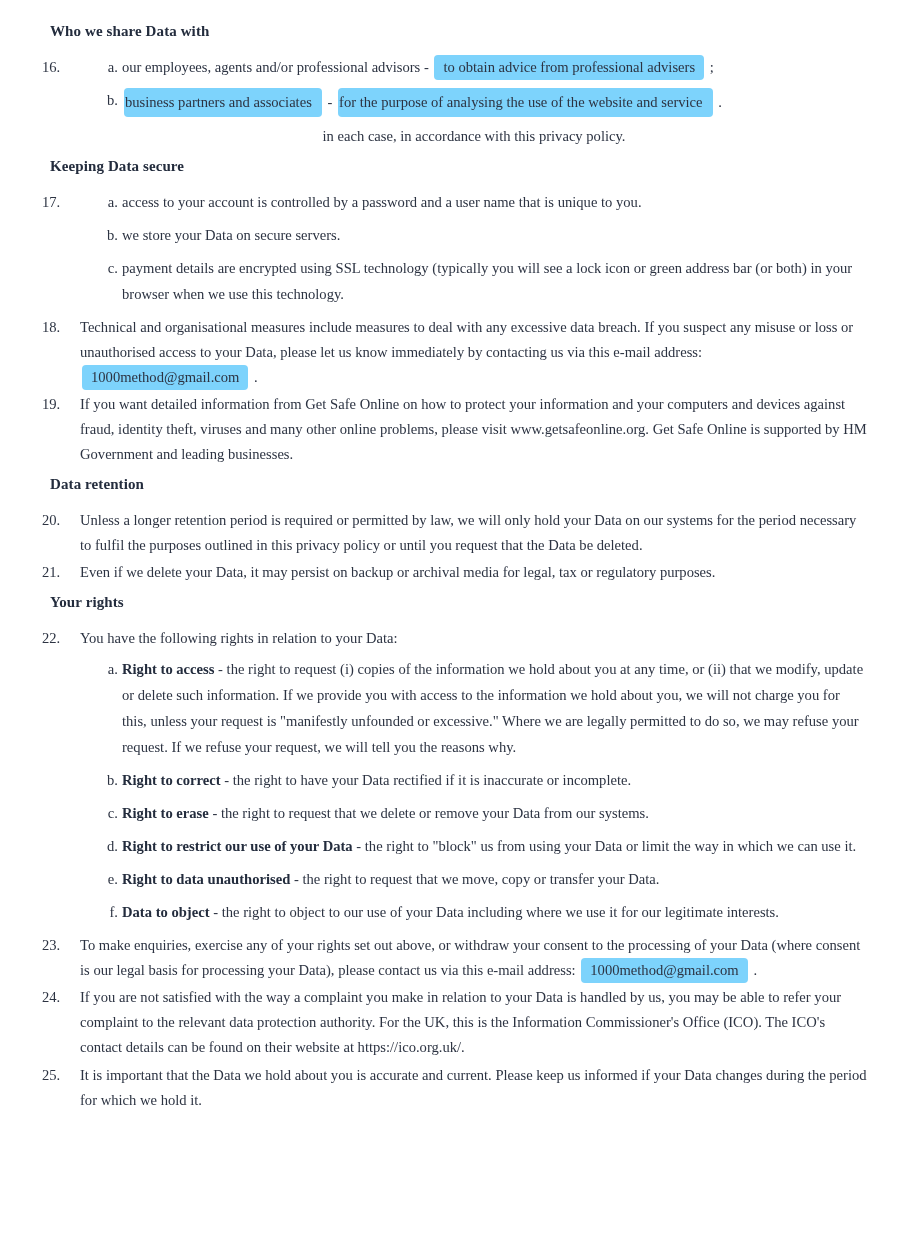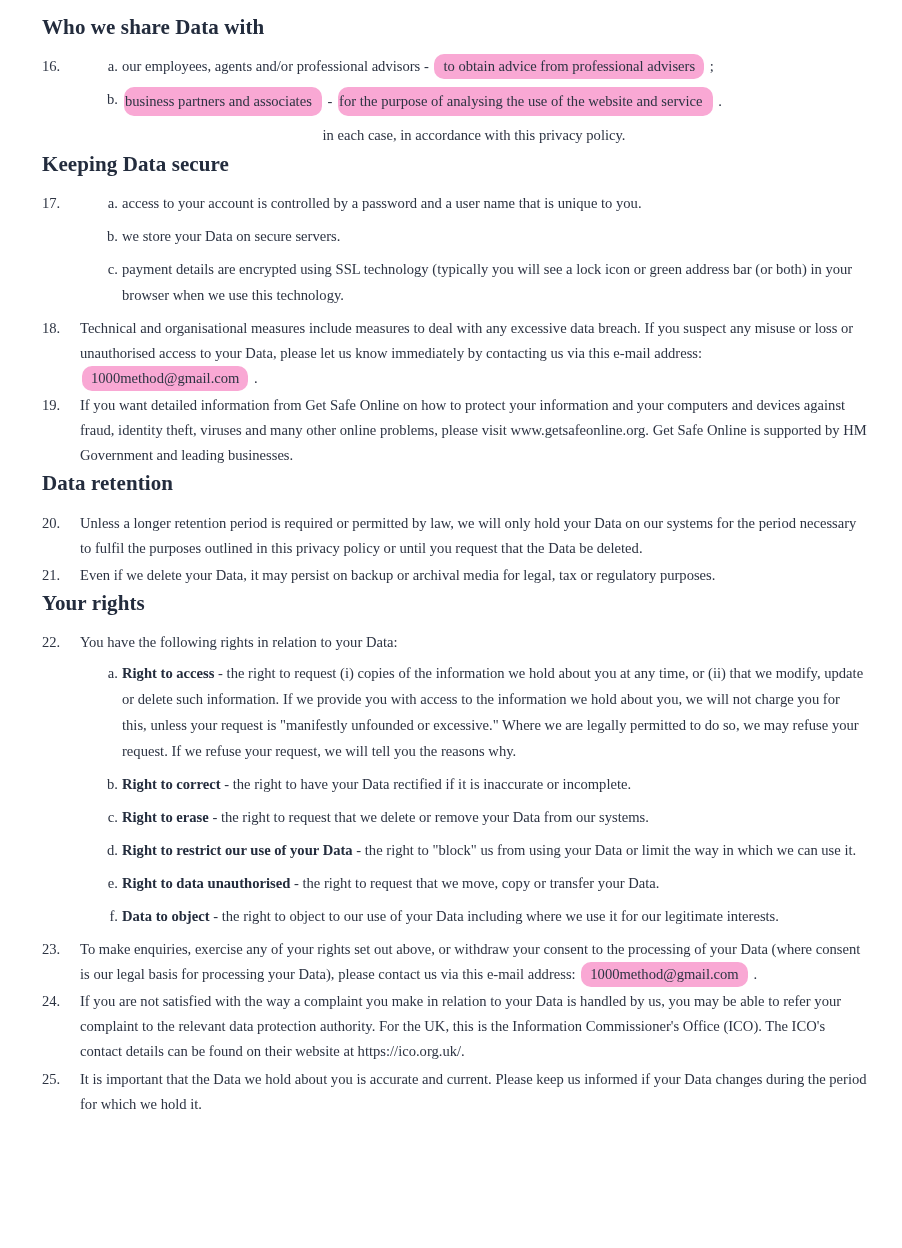--- a/index.html
+++ b/index.html
@@ -18,24 +18,24 @@
   .page {
     position: relative;
     width: 902px;
     min-height: 1248px;
     box-sizing: border-box;
     padding: 14px 34px 20px 42px;
   }
 
   h2.section-heading {
     font-family: "Liberation Serif", "DejaVu Serif", serif;
-    font-size: 21px;
+    font-size: 15px;
     font-weight: bold;
     color: #232c3d;
-    margin: 0;
+    margin: 8px;
     padding: 0;
     letter-spacing: 0.1px;
     line-height: 1.25;
   }
   .sec-gap-first { margin-top: 6px; }
   .sec-gap      { margin-top: 40px; }
   .sec-gap-tight{ margin-top: 36px; }
 
   ol.numbered {
     list-style: none;
@@ -89,24 +89,24 @@
   .trailing-note {
     font-size: 14.6px;
     line-height: 1.72;
     margin-top: 2px;
     padding-left: 0px;
     text-align: center;
   }
 
   .fill {
     display: inline-block;
-    background: #f9a8d4;
+    background: #7dd3fc;
     color: #2c3342;
     padding: 3px 9px 4px 9px;
-    border-radius: 10px;
+    border-radius: 4px;
     line-height: 1.25;
     font-size: 14.6px;
     vertical-align: baseline;
     margin: 0 2px;
   }
   .fill-lg {
     padding: 5px 10px 6px 1px;
   }
 
   b, strong { font-weight: bold; color: #232c3d; }

